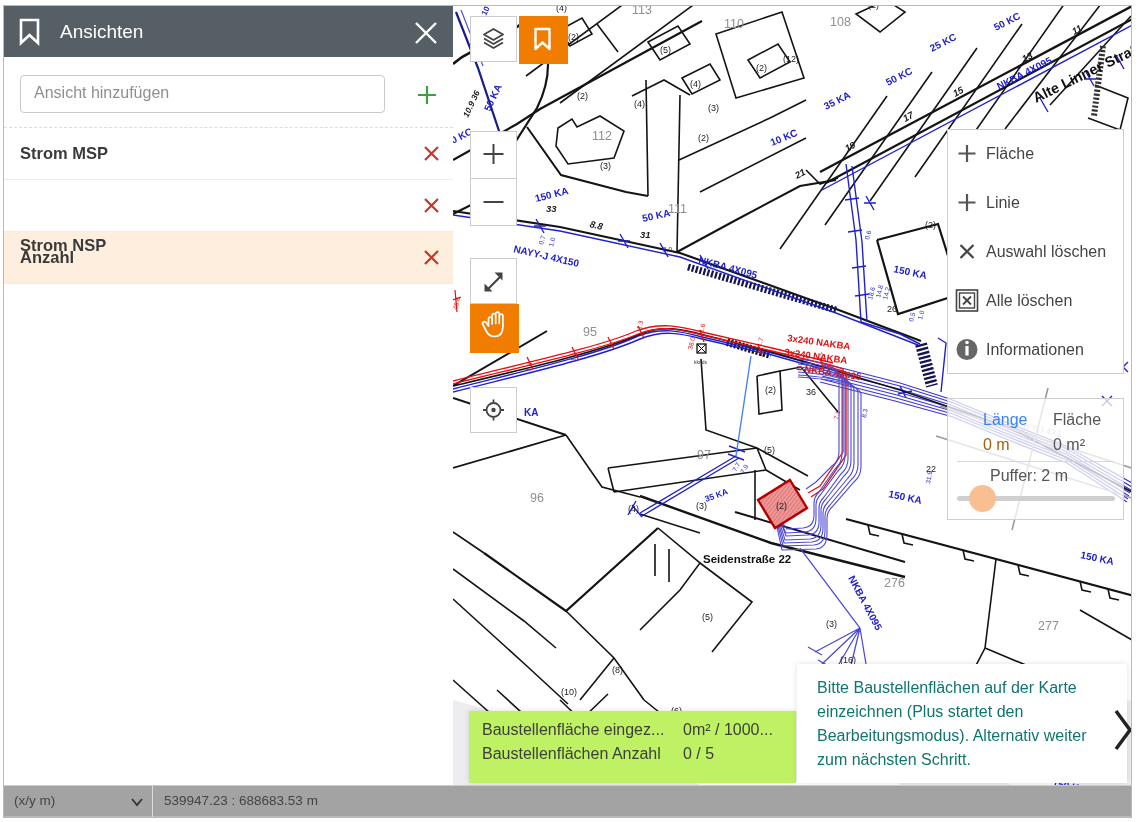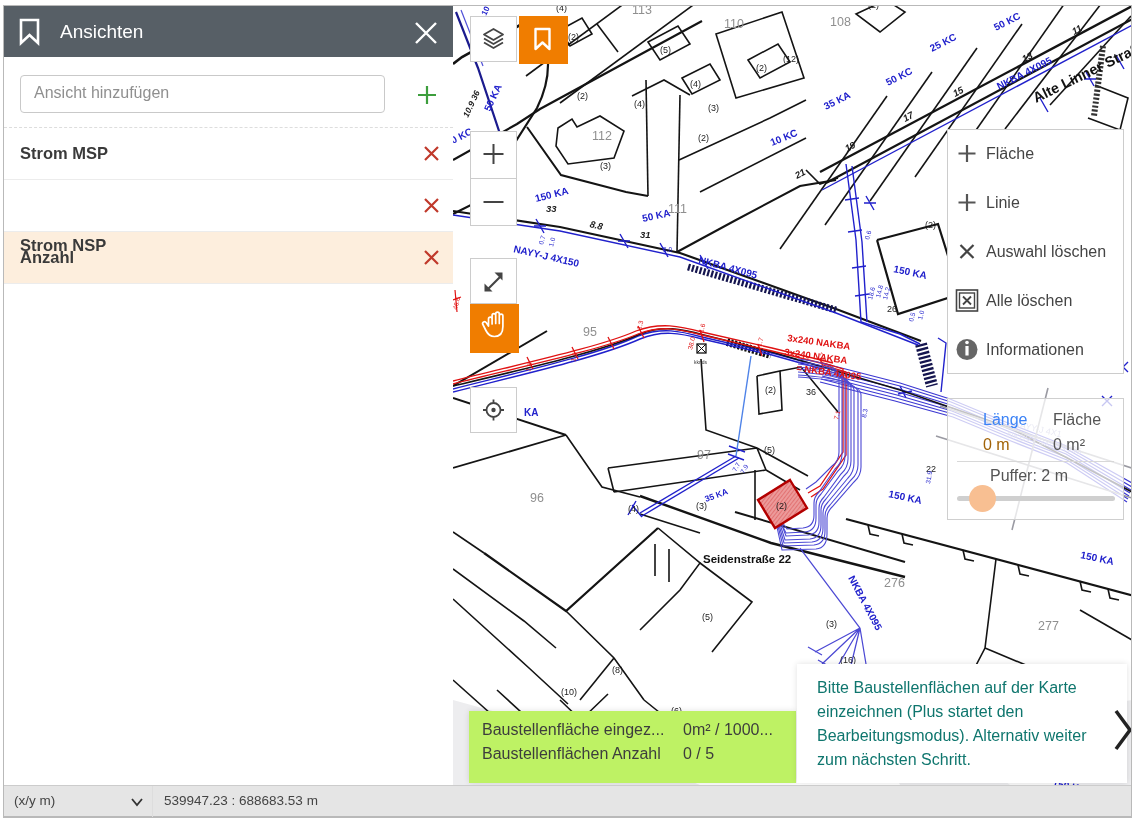--- a/index.html
+++ b/index.html
@@ -22,21 +22,21 @@
   .orange{background:#F07D00;border:1px solid #F07D00;}
   
   #rpanel{left:947px;top:129px;width:177px;height:245px;background:#fff;border:1px solid #ccc;box-sizing:border-box;}
   .rlabel{font-size:16px;color:#444;}
   
   #mpanel{left:947px;top:398px;width:177px;height:122px;background:rgba(255,255,255,0.75);border:1px solid #cfcfcf;box-sizing:border-box;color:#555;}
   
   #infobox{left:469px;top:711px;width:327px;height:72px;background:#bef264;box-shadow:0 0 6px rgba(0,0,0,0.12);font-size:16px;color:#3d3d3d;}
   #tooltip{left:797px;top:664px;width:330px;height:119px;background:#fff;box-shadow:0 0 6px rgba(0,0,0,0.12);font-size:16px;color:#0f766e;}
   
-  #bbar{left:4px;top:785px;width:1128px;height:32px;background:#e5e5e5;border-top:1px solid #ccc;border-bottom:1px solid #b9b9b9;box-sizing:border-box;font-size:13.5px;color:#444;text-align:right;}
+  #bbar{left:4px;top:785px;width:1128px;height:32px;background:#a3a3a3;border-top:1px solid #ccc;border-bottom:1px solid #b9b9b9;box-sizing:border-box;font-size:13.5px;color:#444;text-align:right;}
   #bbar .vdiv{position:absolute;left:148px;top:0px;height:31px;border-left:1px solid #ddd;}
 </style>
 </head>
 <body>
 
 <svg class="abs" id="map" style="left:453px;top:6px;" width="679" height="779" viewBox="453 6 679 779">
   <rect x="453" y="6" width="679" height="779" fill="#ffffff"></rect>
   <g id="mapcontent">
 
   <polygon points="453,700 580,735 700,785 453,785" fill="#ededef"></polygon>

